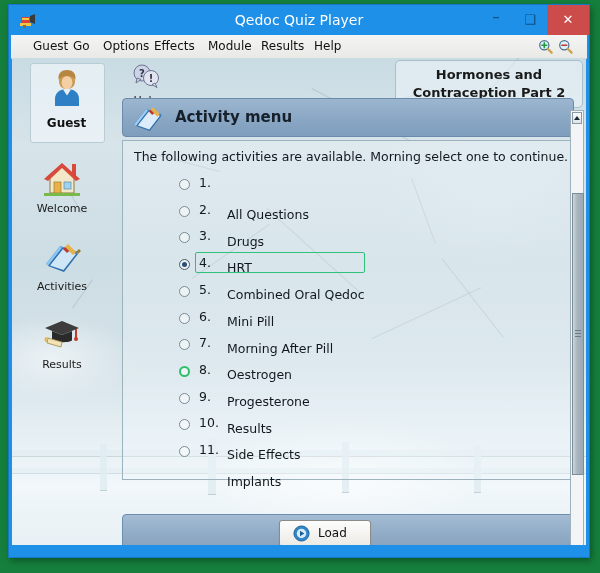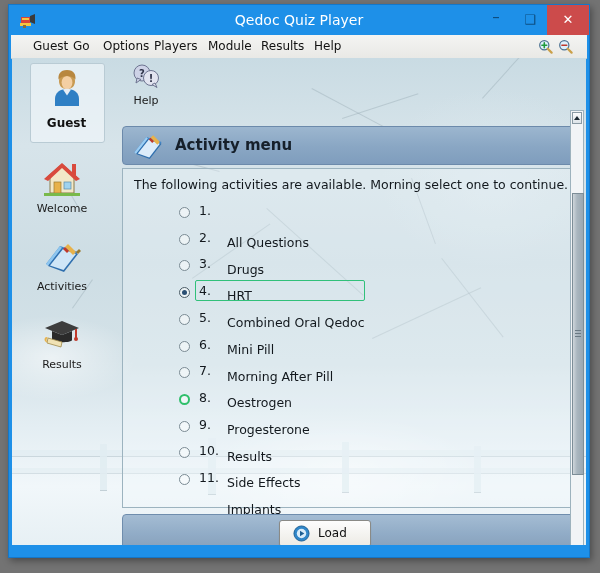--- a/index.html
+++ b/index.html
@@ -1,19 +1,19 @@
 <!DOCTYPE html>
 <html><head>
 <meta charset="utf-8">
 <style>
   html,body{margin:0;padding:0;background:#ffffff;}
   body{width:600px;height:573px;font-family:"DejaVu Sans",sans-serif;-webkit-font-smoothing:none;}
 
   
-  #desktop{position:absolute;left:0;top:0;width:600px;height:573px;background:#737373;overflow:hidden;}
+  #desktop{position:absolute;left:0;top:0;width:600px;height:573px;background:#15803d;overflow:hidden;}
 
   
   #window{position:absolute;left:8px;top:4px;width:580px;height:552px;
           background:#1e90e8;border:1px solid #1577c8;box-shadow:2px 3px 7px rgba(0,0,0,.35);}
 
   
   #titlebar{position:relative;height:30px;background:#1e90e8;}
   #app-icon{position:absolute;left:10px;top:7px;width:18px;height:17px;}
   #title-text{position:absolute;left:0;top:0;width:580px;height:30px;line-height:30px;
               text-align:center;color:#ffffff;font-size:14px;font-family:"DejaVu Sans",sans-serif;}
@@ -61,21 +61,21 @@
                 background:rgba(238,246,249,.55);border:1px solid #a9c0cb;border-radius:5px;
                 display:flex;align-items:center;justify-content:center;text-align:center;
                 font-size:13px;font-weight:bold;color:#1a1a1a;line-height:18px;
                 font-family:"DejaVu Sans",sans-serif;}
 
   
   #help-btn{position:absolute;left:113px;top:6px;width:42px;text-align:center;cursor:default;}
   #help-label{font-size:11px;color:#1a1a1a;font-family:"DejaVu Sans",sans-serif;}
 
   
-  #panel{position:absolute;left:110px;top:68px;width:364px;height:400px;}
+  #panel{position:absolute;left:110px;top:40px;width:364px;height:400px;}
   #panel-header{position:absolute;left:0;top:0;width:450px;height:37px;
                 background:linear-gradient(#9cb6cf,#8aa7c4 52%,#7f9dbd);
                 border:1px solid #6c8aab;border-radius:4px;}
   #panel-header-title{position:absolute;left:52px;top:0;height:37px;line-height:37px;
                       font-size:15px;font-weight:bold;color:#16202b;font-family:"DejaVu Sans",sans-serif;}
   #panel-body{position:absolute;left:0;top:42px;width:450px;height:338px;
               background:rgba(241,248,251,.30);border:1px solid #9cb3bf;}
   #intro{position:absolute;left:11px;top:8px;font-size:12.5px;color:#12181d;
          font-family:"DejaVu Sans",sans-serif;white-space:nowrap;}
   .row{position:absolute;left:56px;height:22px;cursor:default;}
@@ -141,21 +141,21 @@
       </div>
       <div class="wbtn" id="btn-close">
         <div class="glyph">✕</div>
       </div>
     </div>
 
     <div id="menubar">
       <div class="menu-item" style="left:16px;">Guest</div>
       <div class="menu-item" style="left:56px;">Go</div>
       <div class="menu-item" style="left:86px;">Options</div>
-      <div class="menu-item" style="left:137px;">Players</div>
+      <div class="menu-item" style="left:137px;">Effects</div>
       <div class="menu-item" style="left:191px;">Module</div>
       <div class="menu-item" style="left:244px;">Results</div>
       <div class="menu-item" style="left:297px;">Help</div>
 
       <svg id="zoom-in-icon" viewBox="0 0 15 15" style="right:34px;">
         <circle cx="6.3" cy="6.3" r="4.6" fill="#dff0fb" stroke="#4a6f8f" stroke-width="1.2"></circle>
         <line x1="9.7" y1="9.7" x2="13.6" y2="13.6" stroke="#caa04a" stroke-width="2.2" stroke-linecap="round"></line>
         <path d="M6.3 3.9 v4.8 M3.9 6.3 h4.8" stroke="#1f9b3c" stroke-width="1.6" stroke-linecap="round"></path>
       </svg>
       <svg id="zoom-out-icon" viewBox="0 0 15 15" style="right:14px;">
@@ -241,20 +241,21 @@
           <circle cx="11" cy="9" r="8" fill="#cdd2e6" stroke="#6d7490" stroke-width="1"></circle>
           <path d="M6 14 L5 19 L10 15.5 Z" fill="#cdd2e6" stroke="#6d7490" stroke-width="1"></path>
           <text x="11" y="13" font-size="10" font-weight="bold" fill="#30344a" text-anchor="middle" font-family="DejaVu Sans">?</text>
           <circle cx="20" cy="14" r="7.5" fill="#e2e4f0" stroke="#6d7490" stroke-width="1"></circle>
           <path d="M24 19 L26 23.5 L21 20.5 Z" fill="#e2e4f0" stroke="#6d7490" stroke-width="1"></path>
           <text x="20" y="18" font-size="10" font-weight="bold" fill="#30344a" text-anchor="middle" font-family="DejaVu Sans">!</text>
         </svg>
         <div id="help-label">Help</div>
       </div>
 
+      <div id="module-title">Hormones and Contraception Part 2</div>
 
       <div id="panel">
         <div id="panel-header">
           <svg viewBox="0 0 40 36" style="position:absolute;left:8px;top:3px;width:34px;height:31px;">
             <path d="M4 26 L18 8 L36 14 L22 32 Z" fill="#3f86c9"></path>
             <path d="M4 26 L18 8 L20 10 L6 28 Z" fill="#9ccdf2"></path>
             <path d="M6 28 L20 10 L36 16 L22 34 Z" fill="#2f6fae"></path>
             <path d="M8 27.5 L21 11 L34 16 L21.5 32 Z" fill="#dcecfa"></path>
             <path d="M26 6 L34 14 L31 17 L23 9 Z" fill="#e8b24a"></path>
             <path d="M23 9 L21 11 L25 15 L27 13 Z" fill="#c0392b"></path>

